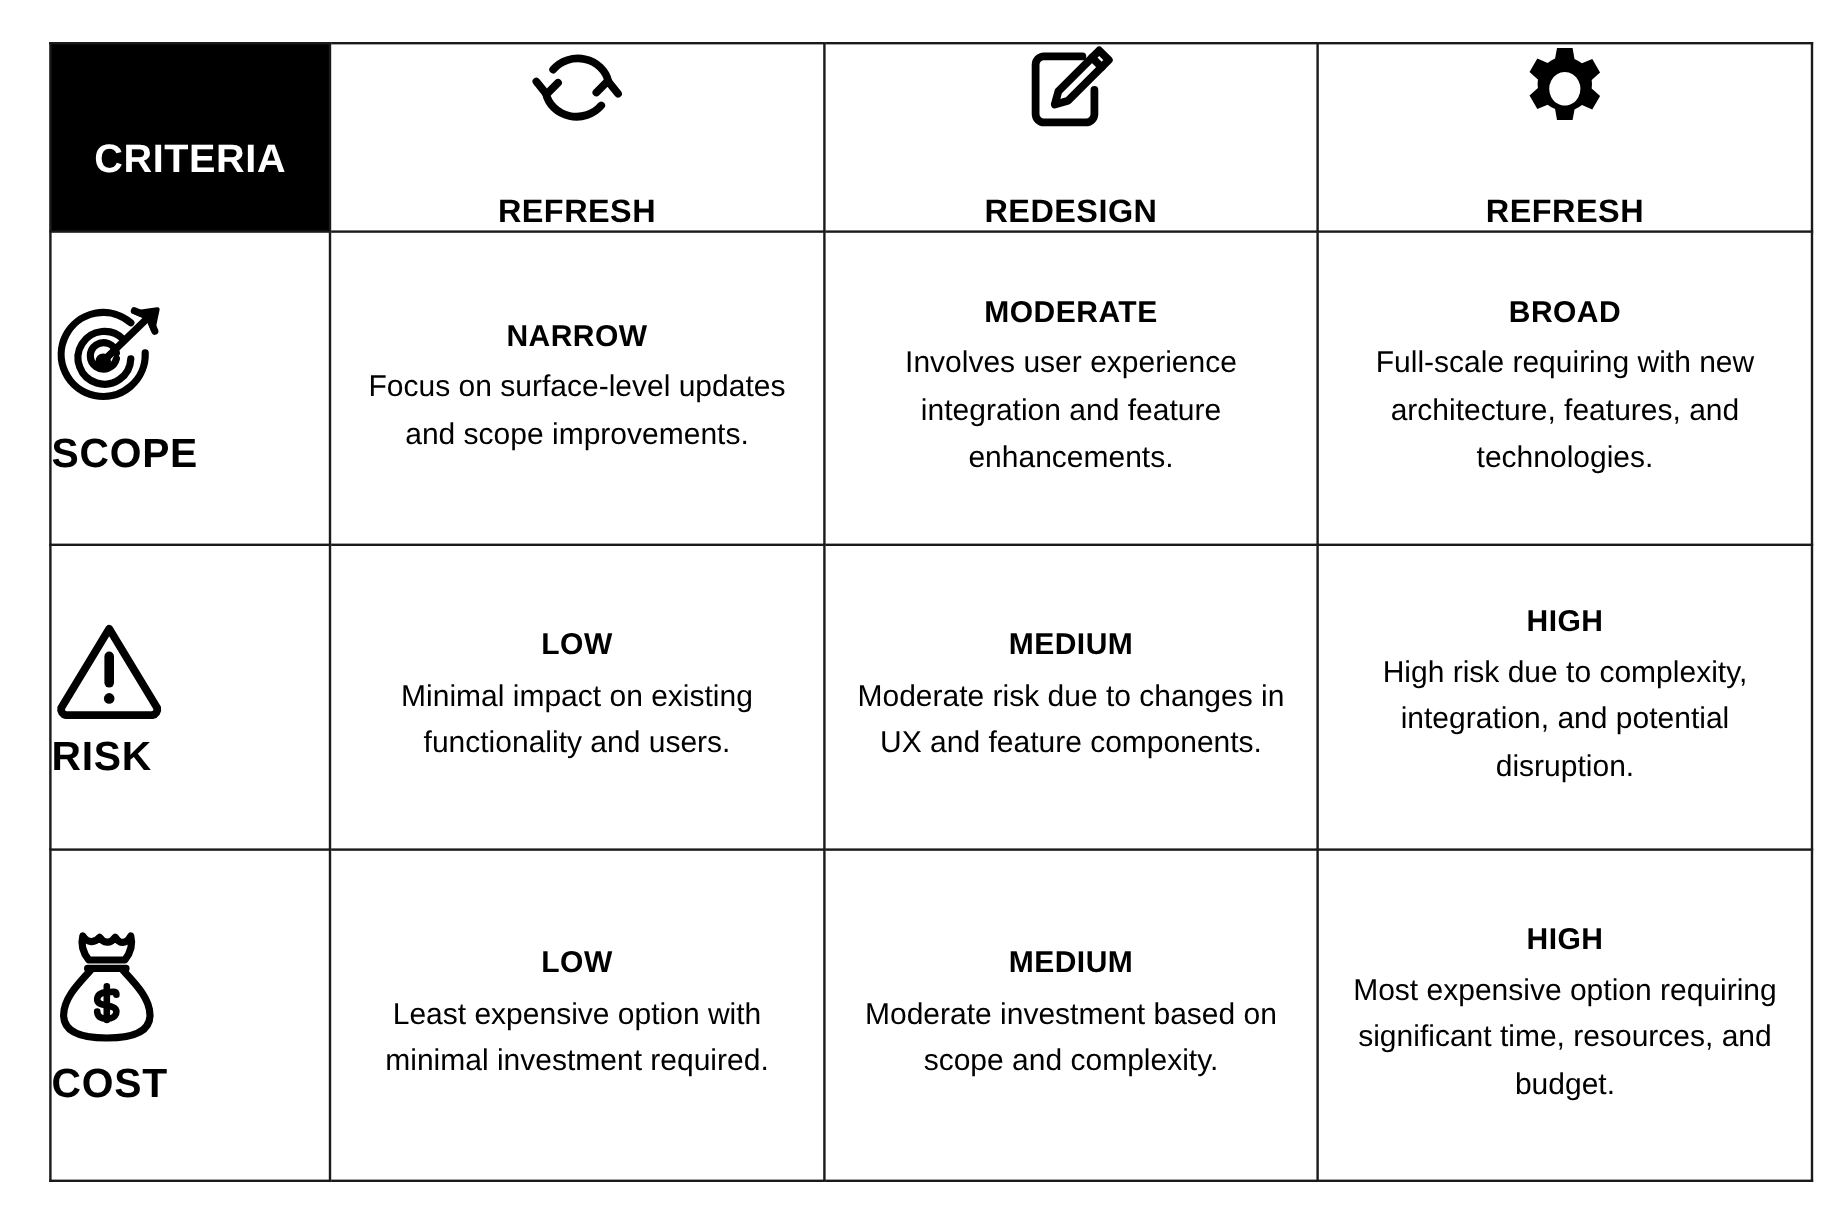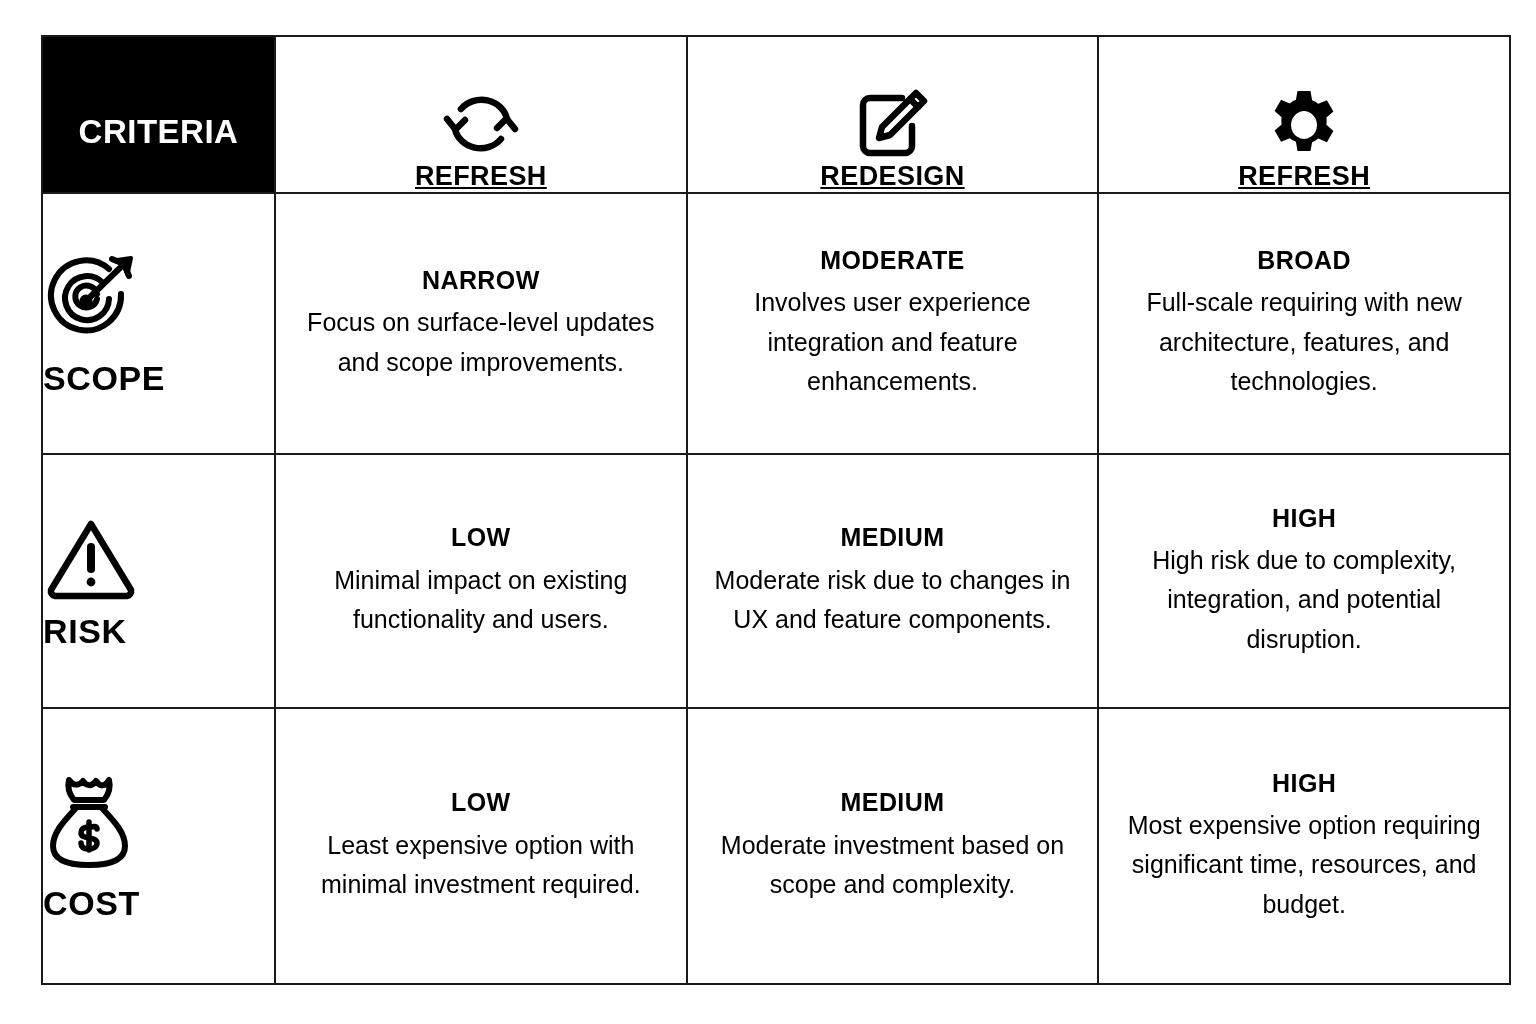--- a/index.html
+++ b/index.html
@@ -63,24 +63,23 @@
     padding-top: 34px;
   }
 
   .option-head {
     background: #ffffff;
   }
   .option-head-inner {
     display: flex;
     flex-direction: column;
     align-items: center;
-    justify-content: flex-end;
+    justify-content: space-between;
     height: 100%;
     gap: 2px;
-    text-decoration: underline;
   }
   .option-head-icon {
     display: block;
     height: 72px;
     line-height: 0;
   }
   .option-head-icon svg { display: block; }
   .option-head-label {
     font-size: 27px;
     font-weight: bold;

